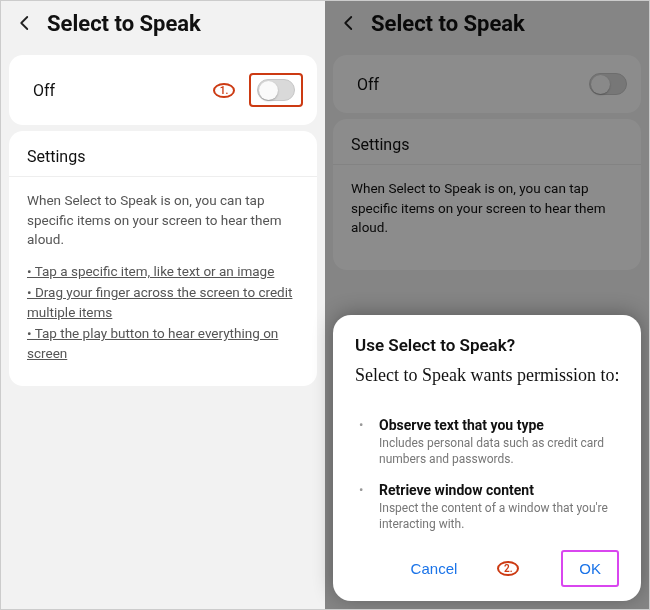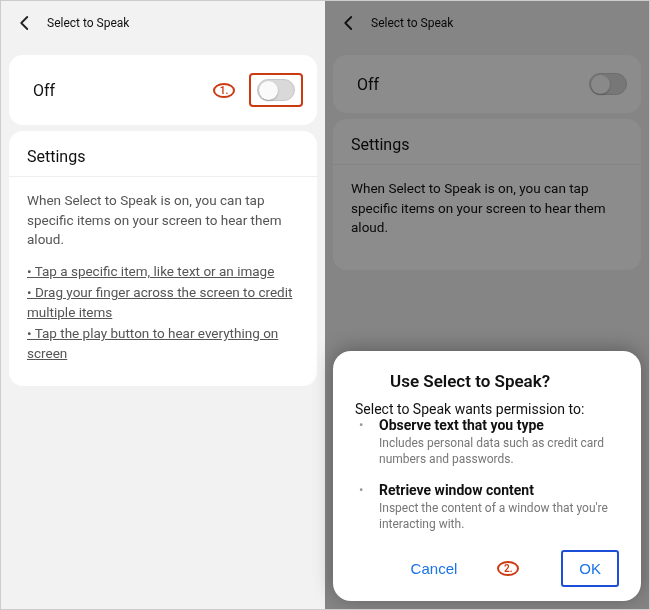--- a/index.html
+++ b/index.html
@@ -7,21 +7,21 @@
   body { display: flex; border: 1px solid #ccc; background: #000; overflow: hidden; }
 
   .pane { width: 324px; height: 608px; position: relative; }
   .pane-left { background: #f2f2f2; }
   .pane-right { background: #f2f2f2; }
   .scrim { position: absolute; inset: 0; background: rgba(0,0,0,0.45); }
 
   .header { display: flex; align-items: center; padding: 10px 12px 14px 12px; height: 48px; }
   .back { width: 24px; height: 24px; display: flex; align-items: center; justify-content: center; }
   .back svg { width: 18px; height: 18px; }
-  .title { font-size: 12px; font-weight: 400; color: #111; margin-left: 10px; }
+  .title { font-size: 22px; font-weight: 700; color: #111; margin-left: 10px; }
 
   .card { background: #fff; border-radius: 14px; margin: 6px 8px; padding: 0; }
   .toggle-row { display: flex; align-items: center; justify-content: space-between; padding: 18px 14px; position: relative; }
   .toggle-label { font-size: 16px; color: #111; margin-left: 10px; }
 
   .marker { display: inline-flex; align-items: center; justify-content: center; border: 2px solid #cc3a12; border-radius: 50%; width: 22px; height: 15px; font-size: 10px; color: #cc3a12; font-weight: 600; }
 
   .toggle-outline { border: 2px solid #cc3a12; border-radius: 4px; padding: 4px 6px; display: flex; align-items: center; justify-content: center; }
 
   .switch { width: 38px; height: 22px; border-radius: 11px; background: #d9d9d9; position: relative; border: 1px solid #c7c7c7; }
@@ -31,30 +31,30 @@
   .settings-header { padding: 16px 18px 10px 18px; font-size: 16px; color: #111; border-bottom: 1px solid #eee; }
   .settings-body { padding: 14px 18px 4px 18px; font-size: 13.5px; line-height: 1.45; color: #555; }
   .settings-body p { margin-bottom: 12px; }
   .settings-body .bullets div { margin-bottom: 2px; text-decoration: underline; }
 
   
   .pane-right .header .title, .pane-right .toggle-label, .pane-right .settings-header, .pane-right .settings-body { color: #111; }
 
   
   .dialog { position: absolute; left: 8px; right: 8px; bottom: 8px; background: #fff; border-radius: 18px; padding: 20px 18px 14px 22px; box-shadow: 0 -2px 20px rgba(0,0,0,.3); }
-  .dialog-title { font-size: 17px; font-weight: 600; color: #111; margin-bottom: 10px; margin-left: 35px; }
-  .dialog-sub { font-size: 14px; color: #111; margin-bottom: 0; }
+  .dialog-title { font-size: 17px; font-weight: 600; color: #111; margin-bottom: 10px; }
+  .dialog-sub { font-size: 18px; color: #111; margin-bottom: 31px; font-family: Liberation Serif, serif; }
   .perm-list { list-style: none; padding-left: 14px; }
   .perm-list li { position: relative; padding-left: 10px; margin-bottom: 14px; }
   .perm-list li::before { content: "•"; position: absolute; left: -10px; top: 0; color: #999; font-size: 13px; }
   .perm-title { font-size: 14px; font-weight: 700; color: #111; }
   .perm-desc { font-size: 12px; color: #777; line-height: 1.35; margin-top: 2px; }
   .dialog-actions { display: flex; align-items: center; justify-content: flex-end; gap: 30px; padding-top: 4px; padding-right: 4px; }
   .btn-text { font-size: 15px; font-weight: 400; color: #1a73e8; background: none; border: none; padding: 8px 10px; }
-  .ok-outline { border: 2px solid #1d4ed8; border-radius: 3px; padding: 2px 2px; }
+  .ok-outline { border: 2px solid #d946ef; border-radius: 3px; padding: 2px 2px; }
   .marker2 { display: inline-flex; align-items: center; justify-content: center; border: 2px solid #cc3a12; border-radius: 50%; width: 22px; height: 15px; font-size: 10px; color: #cc3a12; font-weight: 600; margin-right: 12px; }
 </style>
 </head>
 <body>
 
 <div class="pane pane-left">
   <div class="header">
     <div class="back">
       <svg viewBox="0 0 24 24">
           <path d="M15 4 L7 12 L15 20" stroke="#222" stroke-width="2.4" fill="none" stroke-linecap="round" stroke-linejoin="round"></path>

